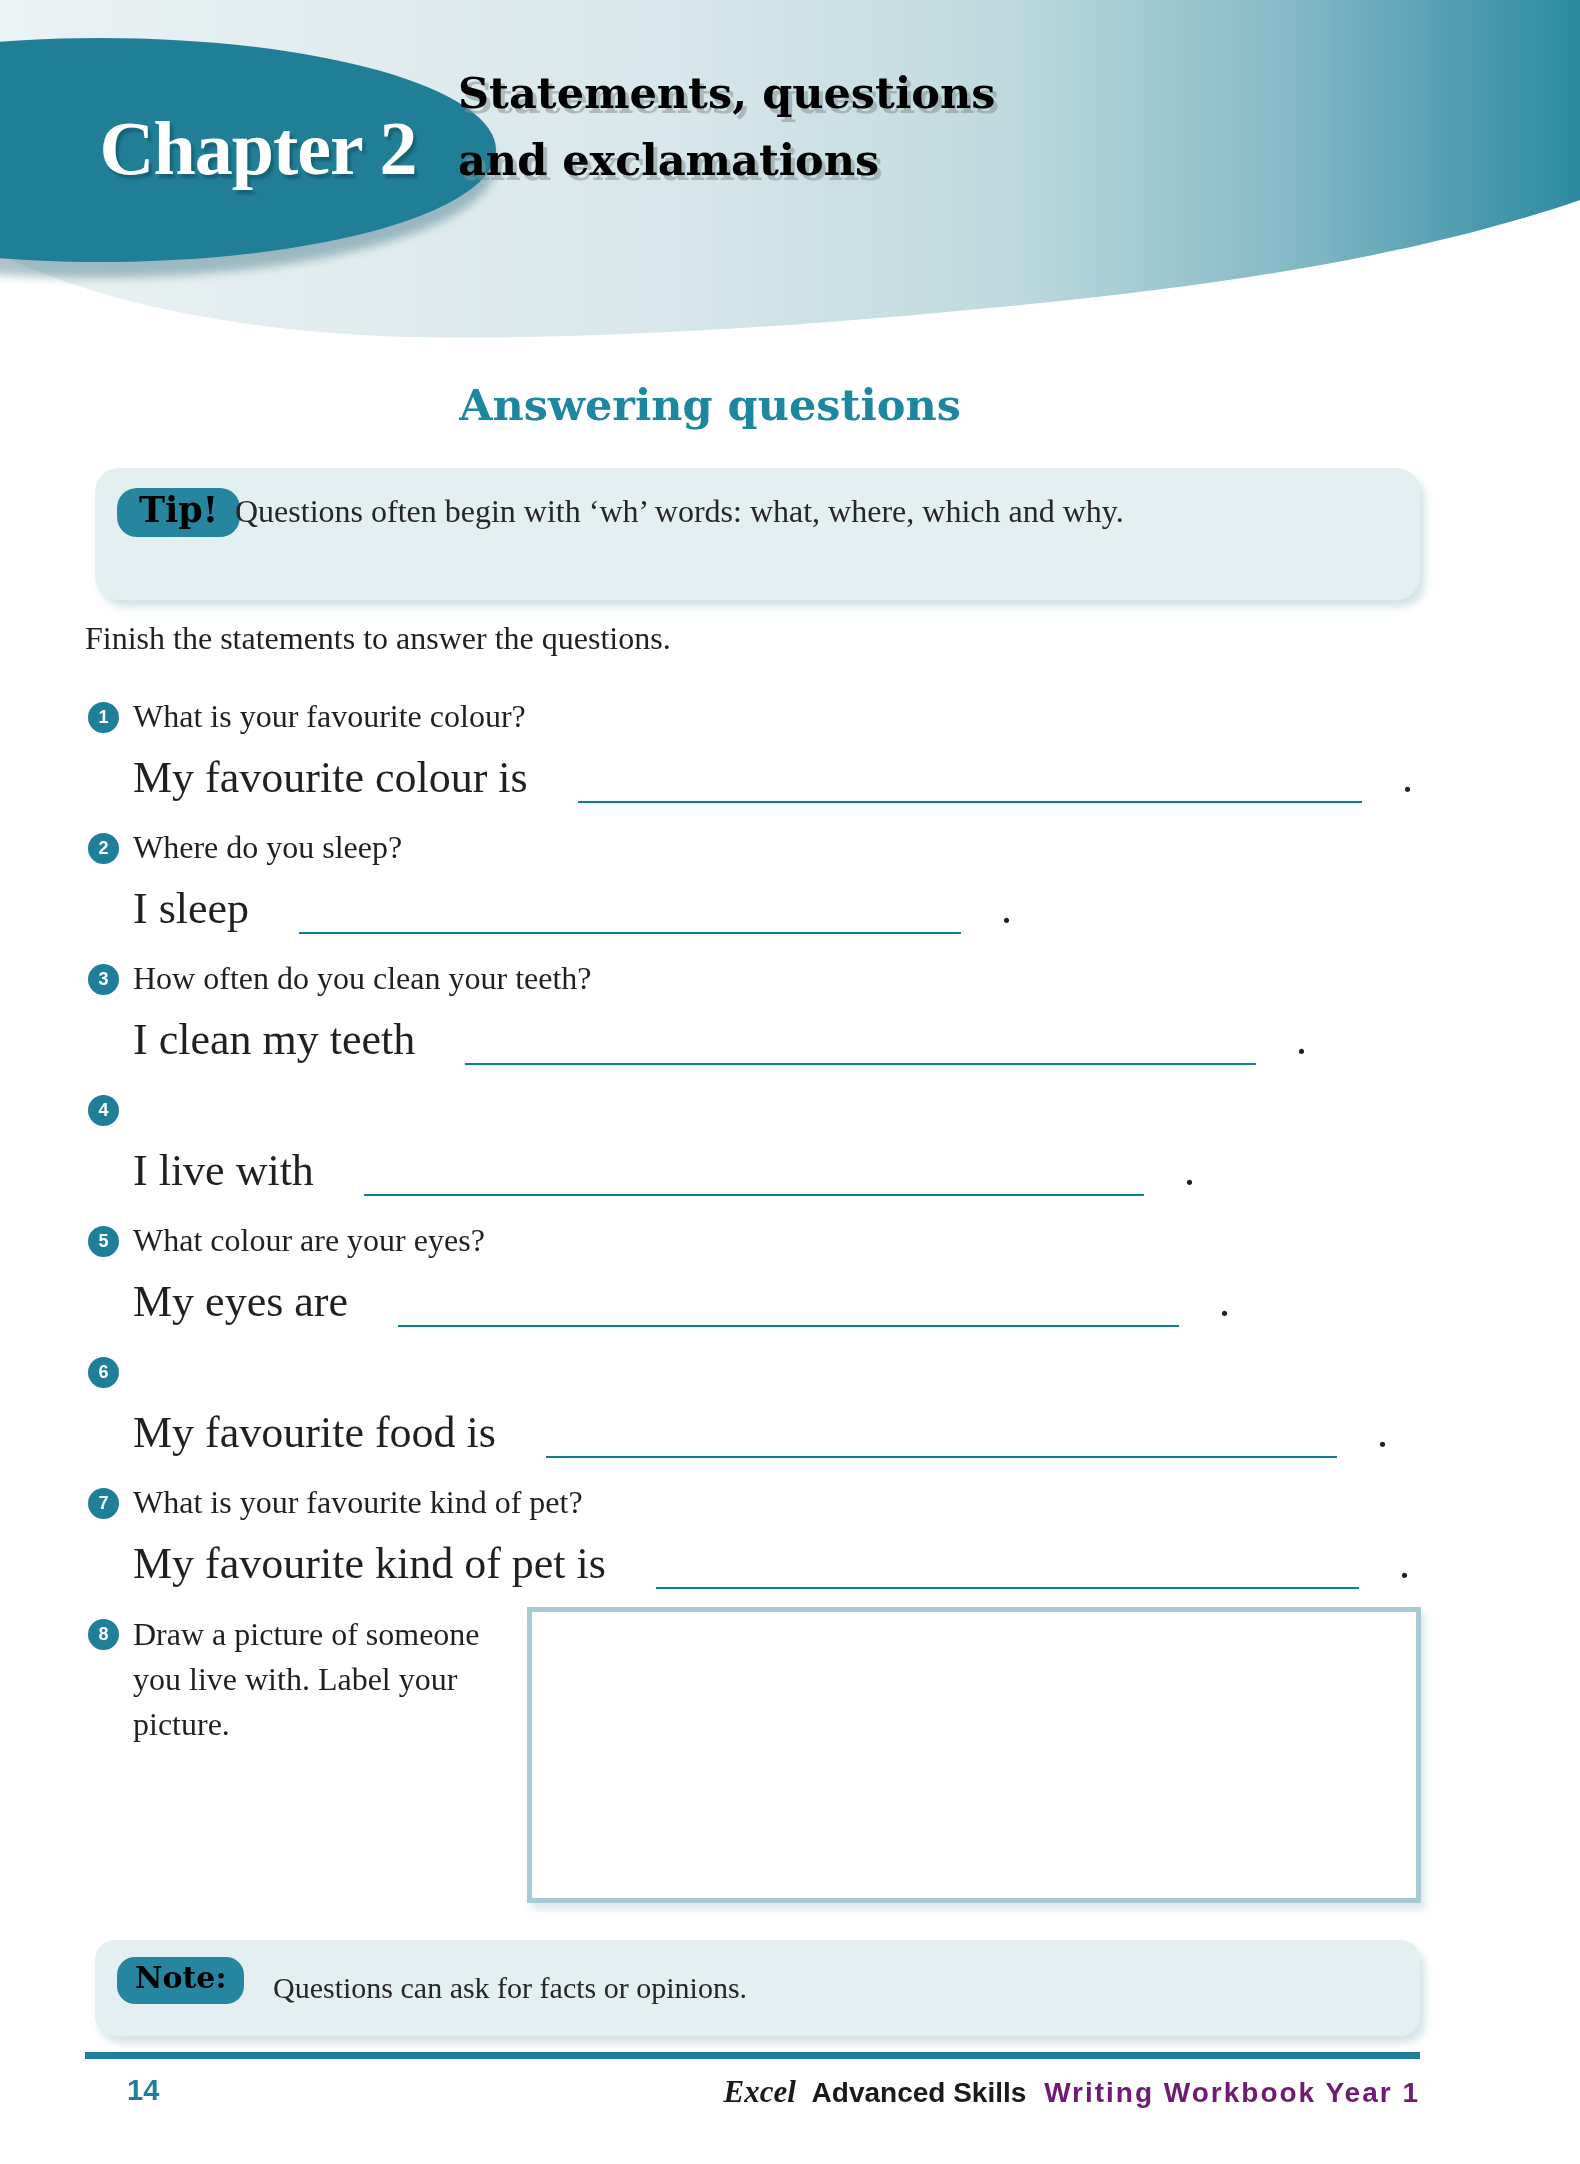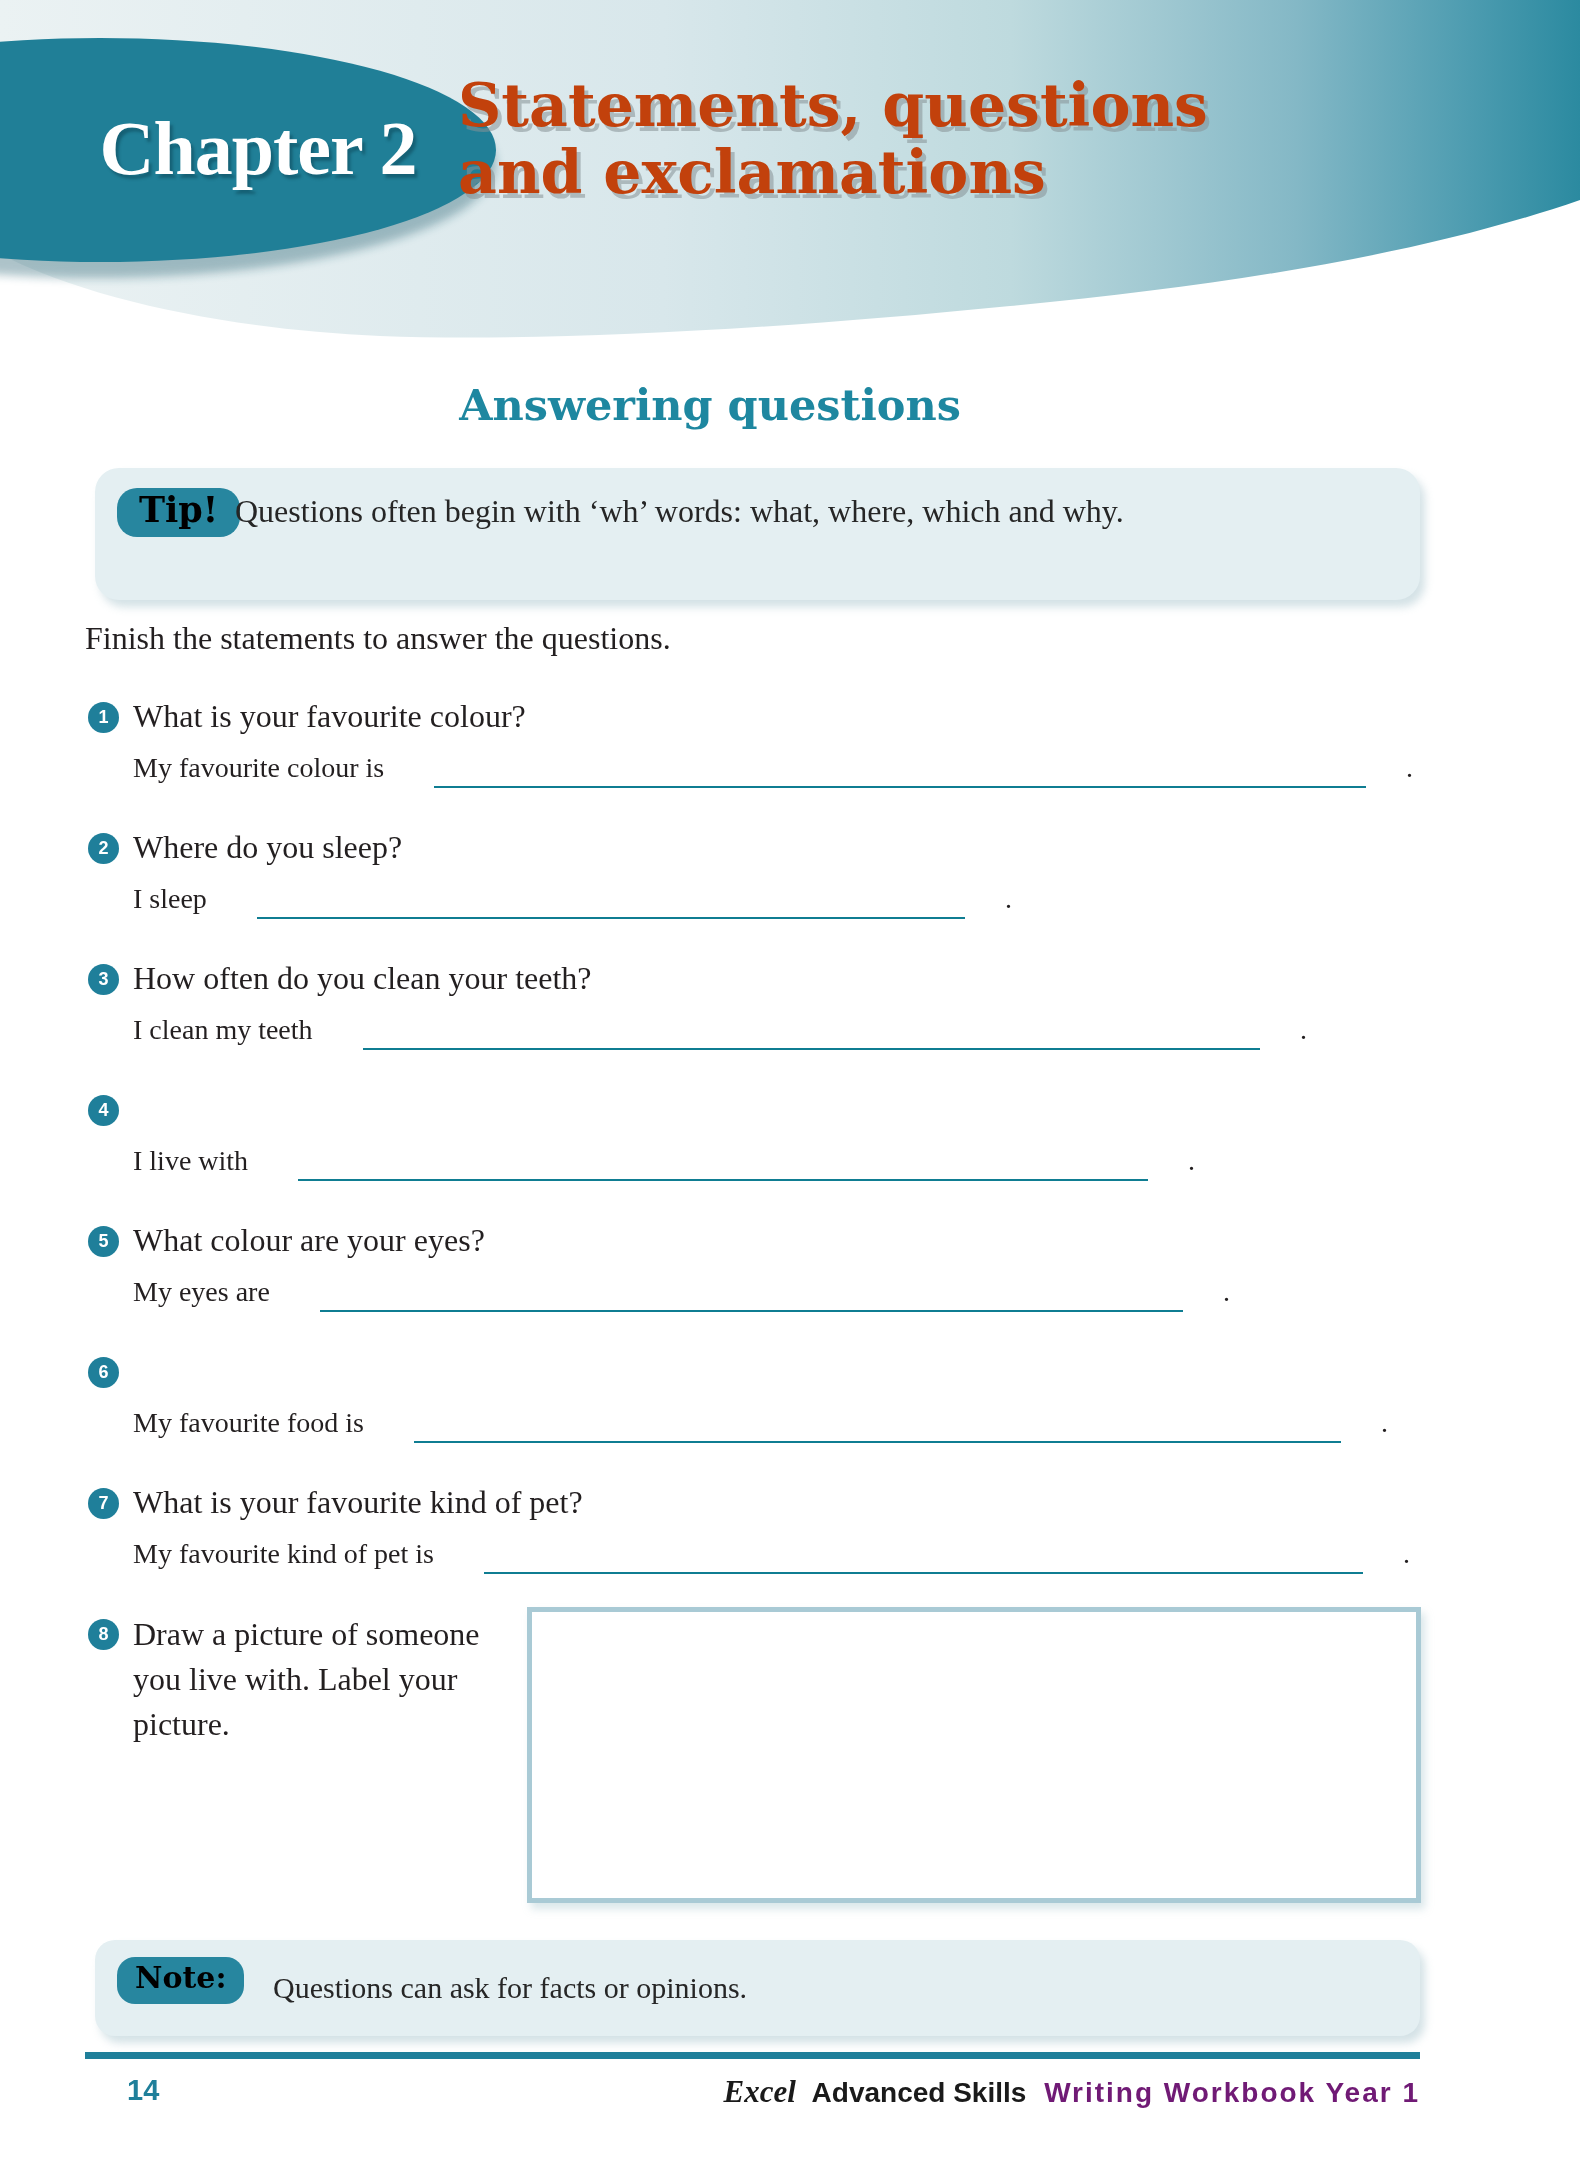--- a/index.html
+++ b/index.html
@@ -8,23 +8,23 @@
     font-family:"Liberation Serif","DejaVu Serif",serif;color:#231f20;
   }
   
   #header-svg{position:absolute;left:0;top:0;}
   .chapter-label{
     position:absolute;left:88px;top:105px;width:340px;text-align:center;
     font-family:"Liberation Serif",serif;font-weight:bold;font-size:76px;color:#ffffff;
     text-shadow:3px 4px 3px rgba(8,60,75,0.45);letter-spacing:-1px;
   }
   .chapter-title{
-    position:absolute;left:458px;top:72px;
-    font-family:"DejaVu Serif",serif;font-weight:bold;font-size:60px;line-height:67px;
-    color:#c2410c;letter-spacing:0px;
+    position:absolute;left:458px;top:60px;
+    font-family:"DejaVu Serif",serif;font-weight:bold;font-size:43px;line-height:67px;
+    color:#000000;letter-spacing:0px;
     text-shadow:4px 5px 0 rgba(135,146,150,0.55);
     white-space:nowrap;
   }
   
   .section-title{
     position:absolute;left:0;top:380px;width:1420px;text-align:center;
     font-family:"DejaVu Serif",serif;font-weight:bold;font-size:43px;color:#1e87a0;
   }
   
   .callout{
@@ -48,21 +48,21 @@
   .instruction{position:absolute;left:85px;top:620px;font-size:32px;}
   
   .q-badge{
     position:absolute;left:88px;width:31px;height:31px;border-radius:50%;
     background:#1f7f9a;color:#ffffff;font-family:"Liberation Sans",sans-serif;
     font-weight:bold;font-size:18px;line-height:31px;text-align:center;
   }
   .q-text{position:absolute;left:133px;font-size:32px;white-space:nowrap;}
   .q-text-block{position:absolute;left:133px;width:350px;font-size:32px;line-height:45px;white-space:normal;}
   .answer-row{
-    position:absolute;left:133px;display:flex;align-items:flex-start;font-size:28px;gap:36px;
+    position:absolute;left:133px;display:flex;align-items:flex-end;font-size:44px;gap:36px;
   }
   .a-prefix{white-space:nowrap;}
   .a-line{
     flex:1;height:34px;margin-left:14px;
     border-bottom:2px solid #0f7d92;
   }
   .a-dot{margin-left:4px;}
   
   #drawing-box{
     position:absolute;left:527px;top:1607px;width:884px;height:286px;

